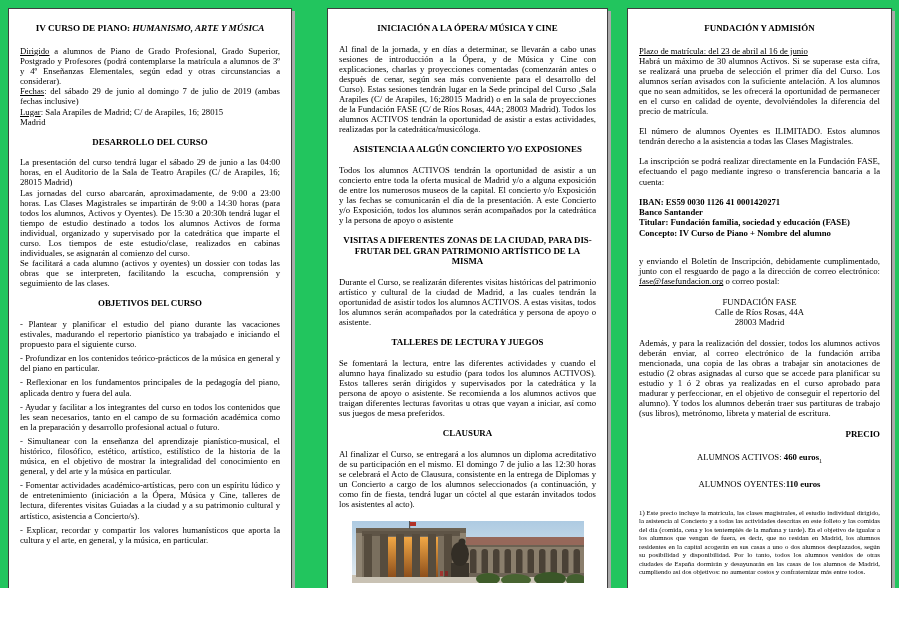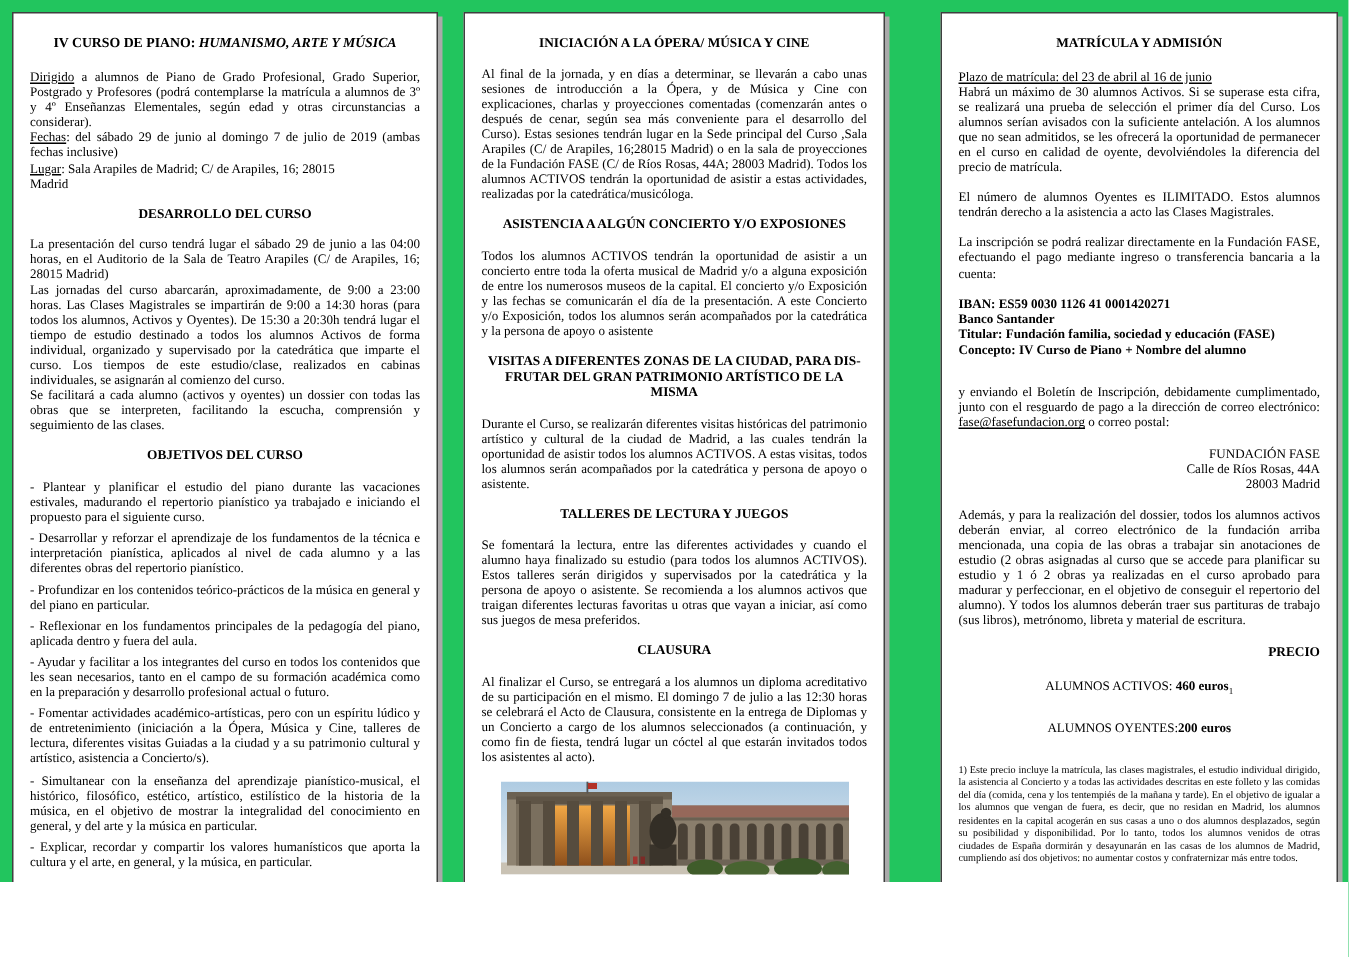--- a/index.html
+++ b/index.html
@@ -8,33 +8,33 @@
     position:relative; width:899px; height:588px; background:#22c55e;
     font-family:Liberation Serif, serif; font-size:8.7px; line-height:10.1px;
     color:#000; overflow:hidden;
   }
   .panel {
     position:absolute; top:8px; background:#ffffff;
     border:1px solid #3f3f3f; box-shadow:3px 3px 0 #aaaaaa;
     padding:11px 11px 8px; overflow:hidden; text-align:justify;
   }
   .panel-left  { left:8px;   width:284px; height:620px; }
-  .panel-mid   { left:309px; width:281px; height:624px; }
+  .panel-mid   { left:327px; width:281px; height:624px; }
   .panel-right { left:627px; width:265px; height:622px; }
 
   .title { margin:3px 0 12px; text-align:center; font-size:9.2px; font-weight:bold; line-height:11px; }
   .title em { font-style:italic; }
   .hd { margin:10px 0 10px; text-align:center; font-weight:bold; font-size:8.9px; line-height:10.5px; }
   p { margin:0 0 10px; }
   p.tight { margin:0; }
   p.bullet { margin:0 0 4px; }
   .u { text-decoration:underline; }
   .b { font-weight:bold; }
   .bankline { text-align:left; font-weight:bold; line-height:10.4px; }
-  .addrline { text-align:right; line-height:10.4px; }
+  .addrline { text-align:center; line-height:10.4px; }
   .gap-lg { margin-bottom:18px; }
   .priceline { text-align:center; margin:0 0 13px; }
   .priceline sub { font-size:6px; }
   .footnote { margin-top:20px; font-size:6.8px; line-height:8.5px; text-align:justify; }
   .photo-wrap { text-align:center; margin-top:11px; }
   .photo-frame { display:inline-block; width:232px; height:62px; line-height:0; }
   .caption { text-align:center; margin-top:11px; font-size:8.7px; }
   .email { text-decoration:underline; color:#000; }
 </style>
 </head>
@@ -49,26 +49,25 @@
     <p class="tight"><span class="u">Fechas</span><span>: del sábado 29 de junio al domingo 7 de julio de 2019 (ambas fechas inclusive)</span></p>
     <p><span class="u">Lugar</span><span>: Sala Arapiles de Madrid; C/ de Arapiles, 16; 28015</span><br><span>Madrid</span></p>
 
     <h2 class="hd">DESARROLLO DEL CURSO</h2>
     <p class="tight">La presentación del curso tendrá lugar el sábado 29 de junio a las 04:00 horas, en el Auditorio de la Sala de Teatro Arapiles (C/ de Arapiles, 16; 28015 Madrid)</p>
     <p class="tight">Las jornadas del curso abarcarán, aproximadamente, de 9:00 a 23:00 horas. Las Clases Magistrales se impartirán de 9:00 a 14:30 horas (para todos los alumnos, Activos y Oyentes). De 15:30 a 20:30h tendrá lugar el tiempo de estudio destinado a todos los alumnos Activos de forma individual, organizado y supervisado por la catedrática que imparte el curso. Los tiempos de este estudio/clase, realizados en cabinas individuales, se asignarán al comienzo del curso.</p>
     <p class="tight">Se facilitará a cada alumno (activos y oyentes) un dossier con todas las obras que se interpreten, facilitando la escucha, comprensión y seguimiento de las clases.</p>
 
     <h2 class="hd">OBJETIVOS DEL CURSO</h2>
     <p class="bullet">- Plantear y planificar el estudio del piano durante las vacaciones estivales, madurando el repertorio pianístico ya trabajado e iniciando el propuesto para el siguiente curso.</p>
-    <p class="bullet">- Desarrollar y reforzar el aprendizaje de los fundamentos de la técnica e interpretación pianística, aplicados al nivel de cada alumno y a las diferentes obras del repertorio pianístico.</p>
     <p class="bullet">- Profundizar en los contenidos teórico-prácticos de la música en general y del piano en particular.</p>
     <p class="bullet">- Reflexionar en los fundamentos principales de la pedagogía del piano, aplicada dentro y fuera del aula.</p>
     <p class="bullet">- Ayudar y facilitar a los integrantes del curso en todos los contenidos que les sean necesarios, tanto en el campo de su formación académica como en la preparación y desarrollo profesional actual o futuro.</p>
+    <p class="bullet">- Simultanear con la enseñanza del aprendizaje pianístico-musical, el histórico, filosófico, estético, artístico, estilístico de la historia de la música, en el objetivo de mostrar la integralidad del conocimiento en general, y del arte y la música en particular.</p>
     <p class="bullet">- Fomentar actividades académico-artísticas, pero con un espíritu lúdico y de entretenimiento (iniciación a la Ópera, Música y Cine, talleres de lectura, diferentes visitas Guiadas a la ciudad y a su patrimonio cultural y artístico, asistencia a Concierto/s).</p>
-    <p class="bullet">- Simultanear con la enseñanza del aprendizaje pianístico-musical, el histórico, filosófico, estético, artístico, estilístico de la historia de la música, en el objetivo de mostrar la integralidad del conocimiento en general, y del arte y la música en particular.</p>
     <p class="bullet">- Explicar, recordar y compartir los valores humanísticos que aporta la cultura y el arte, en general, y la música, en particular.</p>
   </section>
 
   <section class="panel panel-mid">
     <h2 class="hd" style="margin-top:3px;">INICIACIÓN A LA ÓPERA/ MÚSICA Y CINE</h2>
     <p>Al final de la jornada, y en días a determinar, se llevarán a cabo unas sesiones de introducción a la Ópera, y de Música y Cine con explicaciones, charlas y proyecciones comentadas (comenzarán antes o después de cenar, según sea más conveniente para el desarrollo del Curso). Estas sesiones tendrán lugar en la Sede principal del Curso ,Sala Arapiles (C/ de Arapiles, 16;28015 Madrid) o en la sala de proyecciones de la Fundación FASE (C/ de Ríos Rosas, 44A; 28003 Madrid). Todos los alumnos ACTIVOS tendrán la oportunidad de asistir a estas actividades, realizadas por la catedrática/musicóloga.</p>
 
     <h2 class="hd">ASISTENCIA A ALGÚN CONCIERTO Y/O EXPOSIONES</h2>
     <p>Todos los alumnos ACTIVOS tendrán la oportunidad de asistir a un concierto entre toda la oferta musical de Madrid y/o a alguna exposición de entre los numerosos museos de la capital. El concierto y/o Exposición y las fechas se comunicarán el día de la presentación. A este Concierto y/o Exposición, todos los alumnos serán acompañados por la catedrática y la persona de apoyo o asistente</p>
 
@@ -138,26 +137,26 @@
           <ellipse cx="164" cy="59" rx="15" ry="6" fill="#486431"></ellipse>
           <ellipse cx="198" cy="58" rx="16" ry="7" fill="#3a5628"></ellipse>
           <ellipse cx="224" cy="59" rx="10" ry="6" fill="#446030"></ellipse>
         </svg>
       </span>
       <div class="caption">Museo del Prado (Madrid)</div>
     </div>
   </section>
 
   <section class="panel panel-right">
-    <h2 class="hd" style="margin-top:3px; margin-bottom:12px;">MATRÍCULA Y ADMISIÓN</h2>
+    <h2 class="hd" style="margin-top:3px; margin-bottom:12px;">FUNDACIÓN Y ADMISIÓN</h2>
 
     <p class="tight u">Plazo de matrícula: del 23 de abril al 16 de junio</p>
     <p>Habrá un máximo de 30 alumnos Activos. Si se superase esta cifra, se realizará una prueba de selección el primer día del Curso. Los alumnos serían avisados con la suficiente antelación. A los alumnos que no sean admitidos, se les ofrecerá la oportunidad de permanecer en el curso en calidad de oyente, devolviéndoles la diferencia del precio de matrícula.</p>
 
-    <p>El número de alumnos Oyentes es ILIMITADO. Estos alumnos tendrán derecho a la asistencia a acto las Clases Magistrales.</p>
+    <p>El número de alumnos Oyentes es ILIMITADO. Estos alumnos tendrán derecho a la asistencia a todas las Clases Magistrales.</p>
 
     <p>La inscripción se podrá realizar directamente en la Fundación FASE, efectuando el pago mediante ingreso o transferencia bancaria a la cuenta:</p>
 
     <div class="gap-lg">
       <div class="bankline">IBAN: ES59 0030 1126 41 0001420271</div>
       <div class="bankline">Banco Santander</div>
       <div class="bankline">Titular: Fundación familia, sociedad y educación (FASE)</div>
       <div class="bankline">Concepto: IV Curso de Piano + Nombre del alumno</div>
     </div>
 
@@ -166,18 +165,18 @@
     <div style="margin-bottom:10px;">
       <div class="addrline">FUNDACIÓN FASE</div>
       <div class="addrline">Calle de Ríos Rosas, 44A</div>
       <div class="addrline">28003 Madrid</div>
     </div>
 
     <p>Además, y para la realización del dossier, todos los alumnos activos deberán enviar, al correo electrónico de la fundación arriba mencionada, una copia de las obras a trabajar sin anotaciones de estudio (2 obras asignadas al curso que se accede para planificar su estudio y 1 ó 2 obras ya realizadas en el curso aprobado para madurar y perfeccionar, en el objetivo de conseguir el repertorio del alumno). Y todos los alumnos deberán traer sus partituras de trabajo (sus libros), metrónomo, libreta y material de escritura.</p>
 
     <h2 class="hd" style="margin-bottom:13px;text-align:right;">PRECIO</h2>
     <p class="priceline"><span>ALUMNOS ACTIVOS: </span><span class="b">460 euros</span><sub>1</sub></p>
-    <p class="priceline"><span>ALUMNOS OYENTES:</span><span class="b">200 euros</span></p>
+    <p class="priceline"><span>ALUMNOS OYENTES:</span><span class="b">110 euros</span></p>
 
     <p class="footnote">1) Este precio incluye la matrícula, las clases magistrales, el estudio individual dirigido, la asistencia al Concierto y a todas las actividades descritas en este folleto y las comidas del día (comida, cena y los tentempiés de la mañana y tarde). En el objetivo de igualar a los alumnos que vengan de fuera, es decir, que no residan en Madrid, los alumnos residentes en la capital acogerán en sus casas a uno o dos alumnos desplazados, según su posibilidad y disponibilidad.  Por lo tanto, todos los alumnos venidos de otras ciudades de España dormirán y desayunarán en las casas de los alumnos de Madrid, cumpliendo así dos objetivos: no aumentar costos y confraternizar más entre todos.</p>
   </section>
 
 </div>
 
 </body></html>

